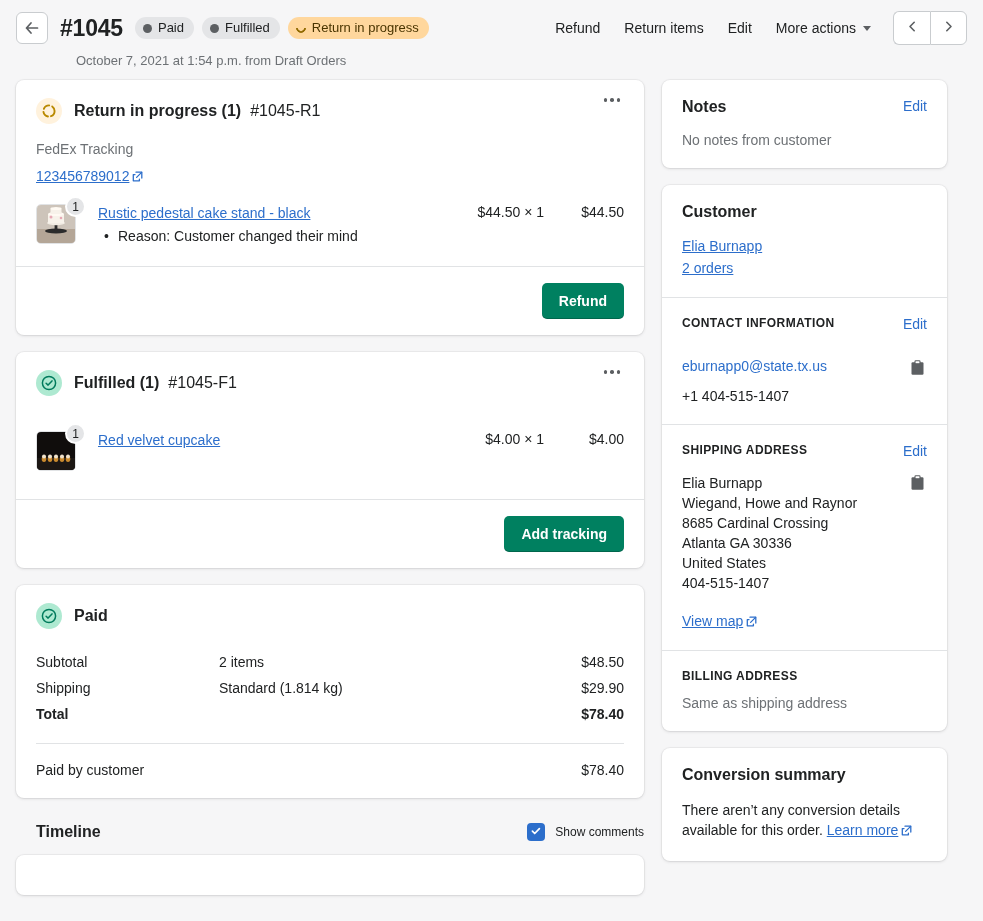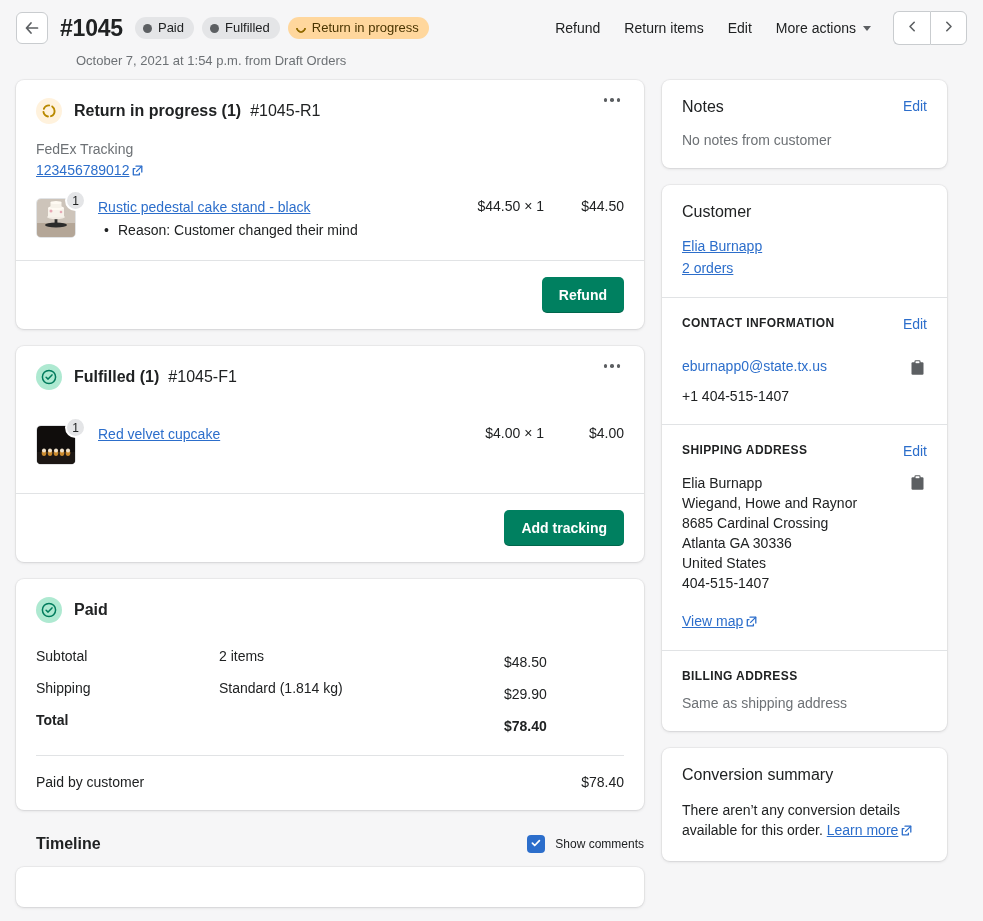--- a/index.html
+++ b/index.html
@@ -71,21 +71,21 @@
   .ico-green { background: #aee9d1; }
   .card-title { font-size: 16px; font-weight: bold; color: #202223; }
   .card-sub { font-size: 16px; color: #202223; margin-left: 9px; font-weight: normal; }
   .ellipsis-btn {
     position: absolute; right: 16px; top: 12px; background: none; border: none;
     cursor: pointer; padding: 6px 8px; display: flex; gap: 3px; align-items: center;
   }
   .ellipsis-btn i { width: 3.5px; height: 3.5px; border-radius: 50%; background: #5c5f62; display: block; }
 
   .tracking { padding: 17px 20px 0 20px; }
-  .tracking-label { font-size: 14px; color: #6d7175; margin-bottom: 4px; }
+  .tracking-label { font-size: 14px; color: #6d7175; margin-bottom: 10px; }
   .link { color: #2c6ecb; text-decoration: underline; cursor: pointer; font-size: 14px; }
   .link-plain { text-decoration: none; }
   .ext { display: inline-block; margin-left: 3px; vertical-align: -1px; }
 
   .line-item { display: flex; align-items: flex-start; padding: 19px 20px 22px 20px; }
   .thumb-wrap { position: relative; margin-right: 22px; flex: none; }
   .thumb {
     width: 40px; height: 40px; border-radius: 5px; border: 1px solid #e1e3e5;
     overflow: hidden; background: #fff;
   }
@@ -108,39 +108,39 @@
     background: #008060; color: #fff; border: none; border-radius: 5px;
     font-family: inherit; font-size: 14px; font-weight: bold; padding: 10px 17px;
     cursor: pointer; box-shadow: inset 0 -1px 0 rgba(0,0,0,0.2);
   }
 
   
   .totals { padding: 20px 20px 0 20px; }
   .trow { display: flex; font-size: 14px; padding: 5px 0; gap: 38px; }
   .trow .c1 { width: 145px; flex: none; }
   .trow .c2 { flex: 1; }
-  .trow .c3 { text-align: left; width: 120px; flex: none; margin-top: 6px; }
+  .trow .c3 { text-align: right; width: 120px; flex: none; }
   .trow.bold { font-weight: bold; }
   .paid-divider { border-top: 1px solid #e1e3e5; margin: 16px 20px 0 20px; }
   .paid-row { display: flex; font-size: 14px; padding: 18px 20px 20px 20px; }
   .paid-row .c1 { flex: 1; }
   .paid-row .c3 { text-align: right; }
 
   
   .timeline-head { display: flex; align-items: center; justify-content: space-between; padding: 8px 0 14px 20px; }
   .timeline-title { font-size: 16px; font-weight: bold; }
   .cb-wrap { display: flex; align-items: center; gap: 10px; font-size: 12px; cursor: pointer; }
   .cb { width: 18px; height: 18px; border-radius: 4px; background: #2c6ecb; display: flex; align-items: center; justify-content: center; flex: none; }
   .timeline-card { height: 40px; }
 
   
   .side-sec { padding: 18px 20px 20px 20px; position: relative; }
   .side-sec + .side-sec { border-top: 1px solid #e1e3e5; }
   .side-head { display: flex; align-items: flex-start; justify-content: space-between; }
-  .side-title { font-size: 16px; font-weight: normal; }
+  .side-title { font-size: 16px; font-weight: bold; }
   .side-label { font-size: 12px; font-weight: bold; letter-spacing: 0.4px; color: #202223; }
   .edit-link { font-size: 14px; color: #2c6ecb; cursor: pointer; text-decoration: none; }
   .muted { font-size: 14px; color: #6d7175; }
   .body-text { font-size: 14px; color: #202223; }
   .copy-btn { background: none; border: none; cursor: pointer; padding: 2px; line-height: 0; flex: none; }
   .addr-line { font-size: 14px; line-height: 20px; color: #202223; }
   .row-between { display: flex; align-items: flex-start; justify-content: space-between; gap: 8px; }
 </style>
 </head>
 <body>

